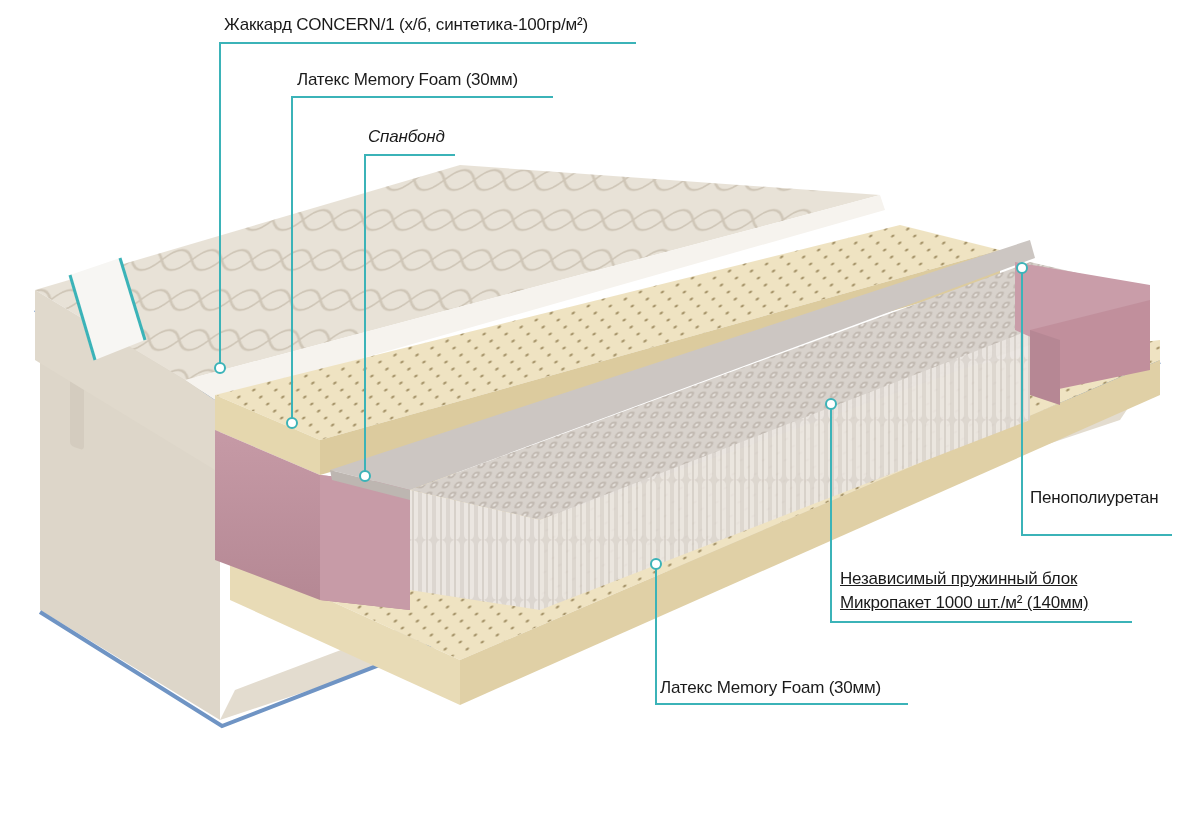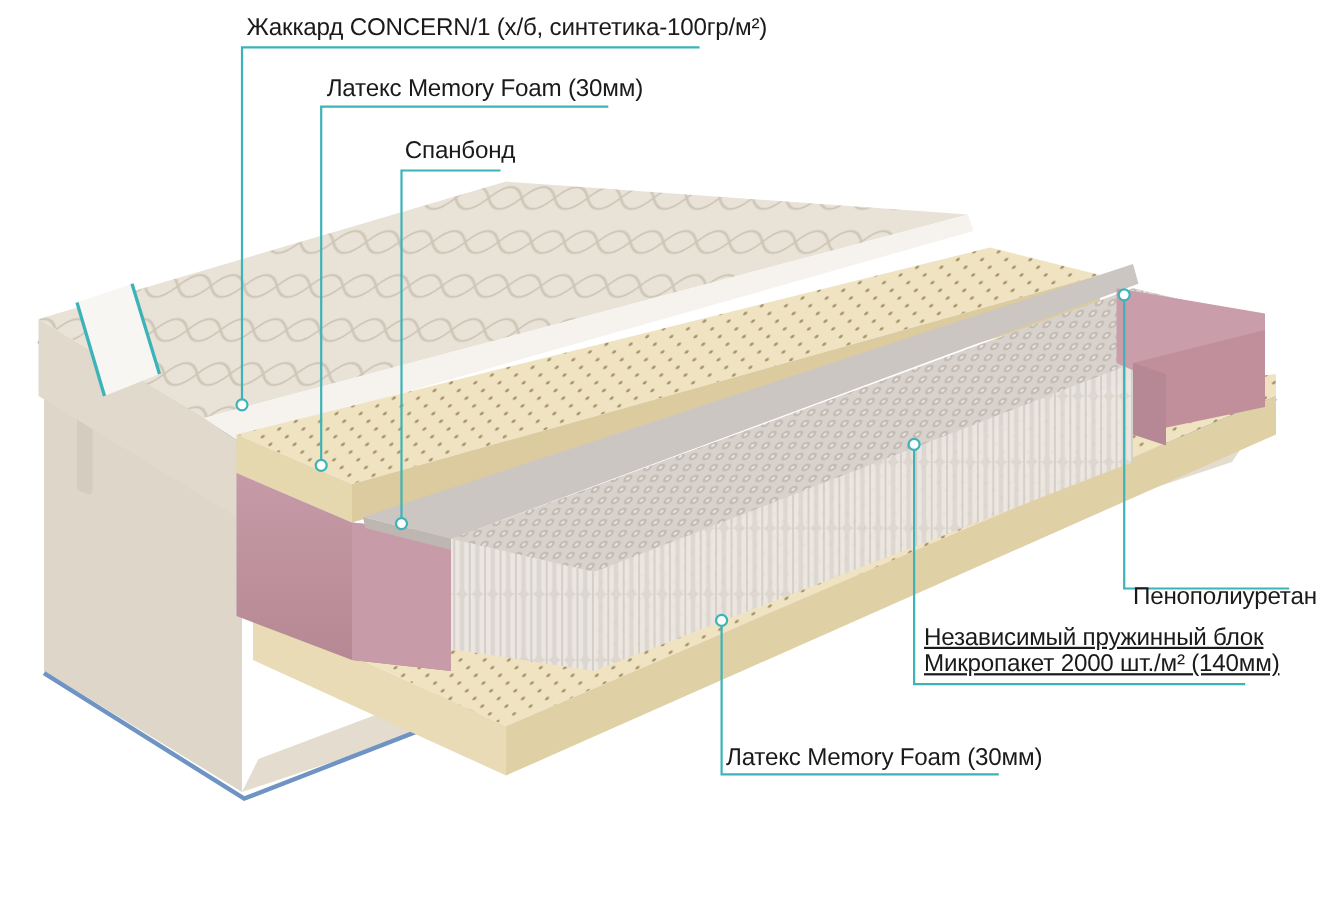--- a/index.html
+++ b/index.html
@@ -1,19 +1,19 @@
 <!DOCTYPE html>
 <html><head>
   <meta charset="utf-8">
   <style>
     html, body { margin: 0; padding: 0; background: #ffffff; }
     body { width: 1200px; height: 816px; position: relative; overflow: hidden;
            font-family: "Liberation Sans", sans-serif; }
     #scene { position: absolute; left: 0; top: 0; width: 1200px; height: 816px; }
-    .label { position: absolute; font-size: 22px; color: #1a1a1a; white-space: nowrap;
+    .label { position: absolute; font-size: 17px; color: #1a1a1a; white-space: nowrap;
              line-height: 20px; letter-spacing: -0.2px; }
     .label2 { line-height: 22px; text-decoration: underline; }
   </style>
 </head>
 <body>
 
 <svg id="scene" viewBox="0 0 1200 816" xmlns="http://www.w3.org/2000/svg">
   <defs>
     <pattern id="holes" width="22" height="14" patternUnits="userSpaceOnUse" patternTransform="skewX(-30)">
       <rect width="22" height="14" fill="#efe3c2"></rect>
@@ -105,17 +105,17 @@
     <circle cx="1022" cy="268" r="5" fill="#ffffff"></circle>
     <polyline points="831,404 831,622 1132,622"></polyline>
     <circle cx="831" cy="404" r="5" fill="#ffffff"></circle>
     <polyline points="656,564 656,704 908,704"></polyline>
     <circle cx="656" cy="564" r="5" fill="#ffffff"></circle>
   </g>
 </svg>
 
 <div class="label" style="left:224px; top:15px;">Жаккард CONCERN/1 (х/б, синтетика-100гр/м²)</div>
 <div class="label" style="left:297px; top:70px;">Латекс Memory Foam  (30мм)</div>
-<div class="label" style="left:368px; top:127px;">Спанбонд</div>
-<div class="label" style="left:1030px; top:532px;">Пенополиуретан</div>
+<div class="label" style="left:368px; top:127px;font-style:italic;">Спанбонд</div>
+<div class="label" style="left:1030px; top:488px;">Пенополиуретан</div>
 <div class="label label2" style="left:840px; top:568px;">Независимый пружинный блок</div>
-<div class="label label2" style="left:840px; top:592px;">Микропакет  2000 шт./м²  (140мм)</div>
+<div class="label label2" style="left:840px; top:592px;">Микропакет  1000 шт./м²  (140мм)</div>
 <div class="label" style="left:660px; top:678px;">Латекс Memory Foam  (30мм)</div>
 
 </body></html>

